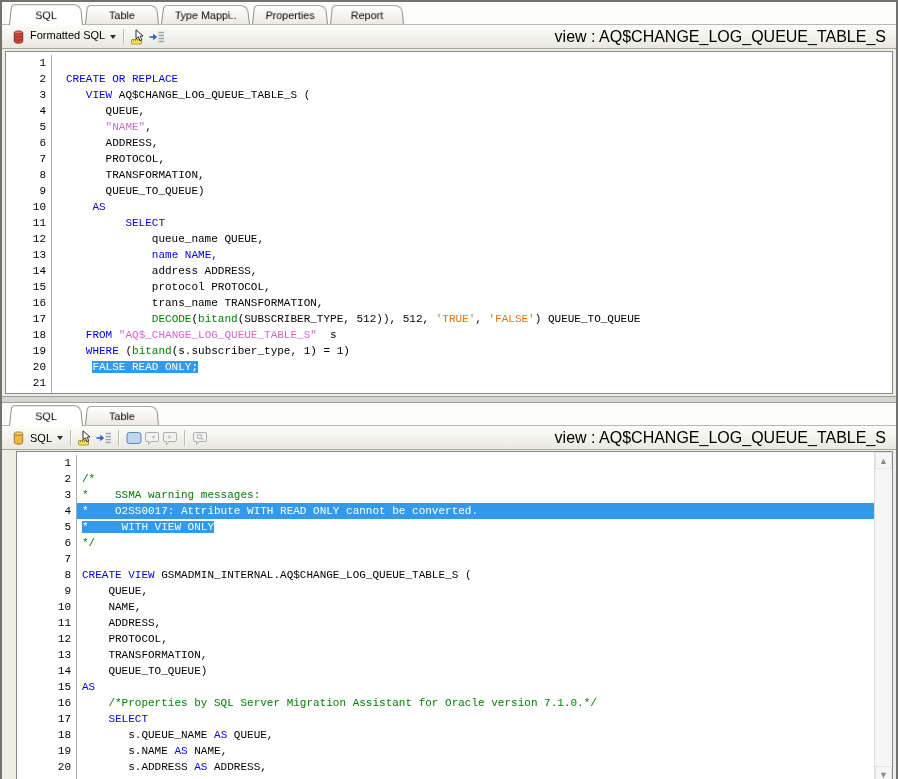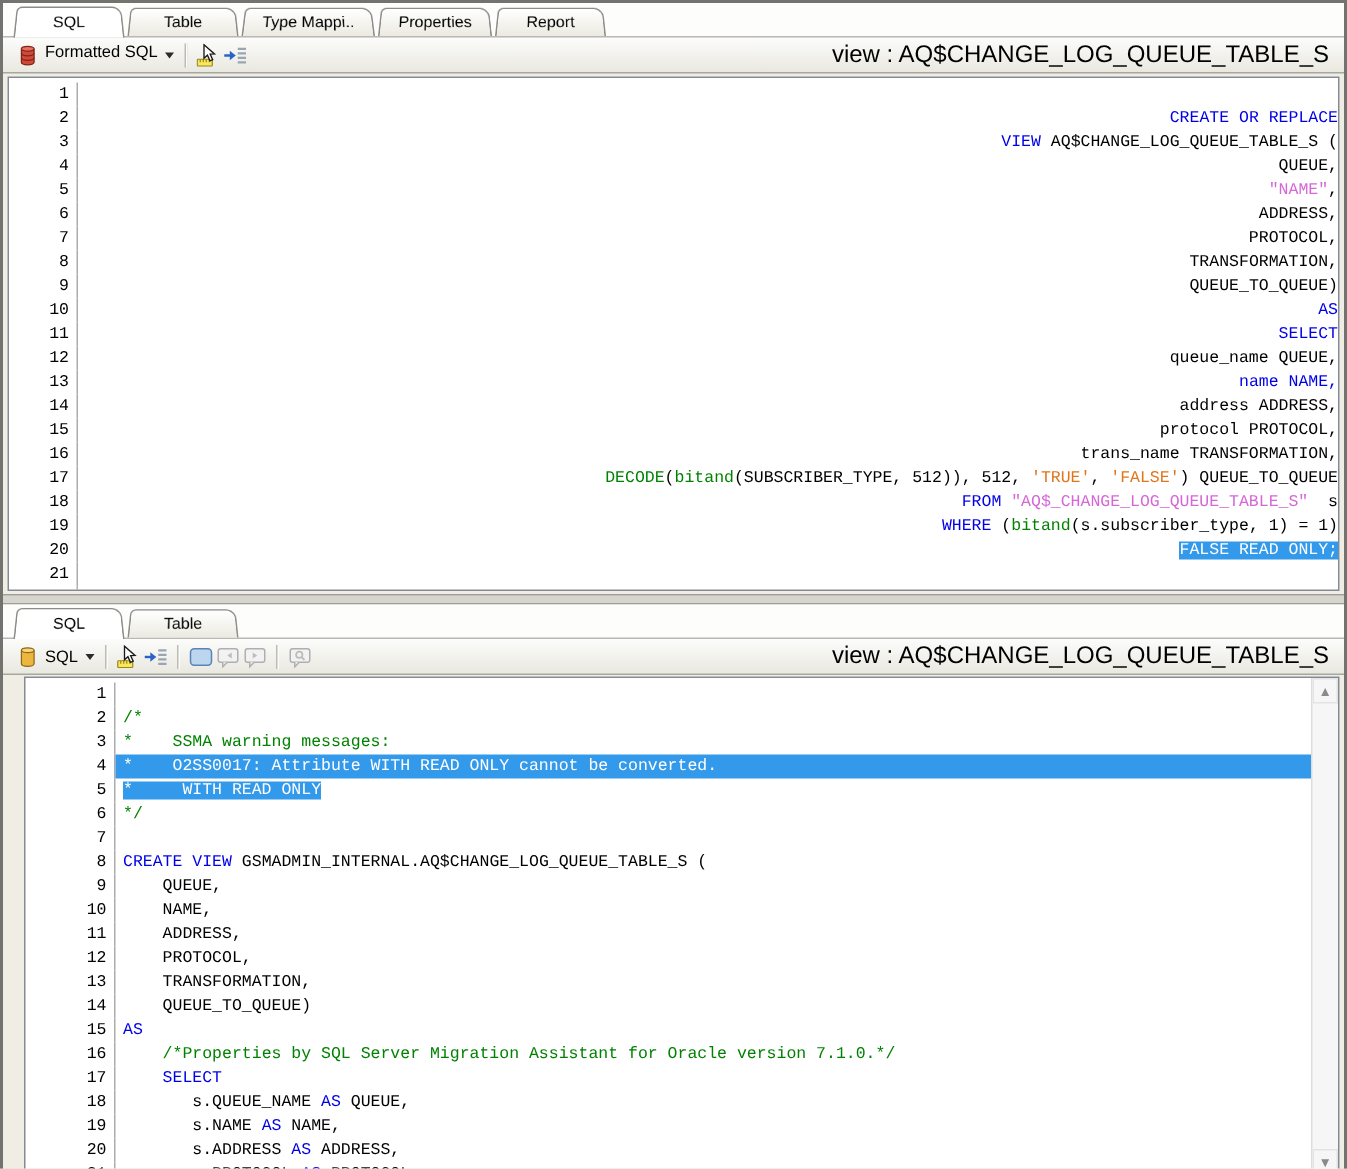--- a/index.html
+++ b/index.html
@@ -31,21 +31,21 @@
   
   .codearea{position:relative;background:#FFFFFF;border:1px solid #848A93;overflow:hidden;box-sizing:border-box;}
   .panel-top .codearea{margin:2px 3px 3px 3px;height:343px;}
   .panel-bottom .codearea{margin:1px 3px 0 14px;height:333px;}
   .codelines{padding-top:3px;}
   .crow{display:flex;height:16px;font-family:"Liberation Mono","DejaVu Sans Mono",monospace;font-size:11px;line-height:16px;}
   .ln{flex:none;text-align:right;color:#000;border-right:1px solid #ACACAC;}
   .panel-top .ln{width:40px;padding-right:5px;}
   .panel-bottom .ln{width:54px;padding-right:5px;}
   .ctext{flex:1;white-space:pre;color:#000;}
-  .panel-top .ctext{padding-left:14px;text-align:right;}
+  .panel-top .ctext{padding-left:14px;}
   .panel-bottom .ctext{padding-left:5px;}
   .ctext.extend{background:var(--selection_bg);}
   .sg-t{color:var(--text);}
   .sg-k{color:var(--keyword);}
   .sg-g{color:var(--function_green);}
   .sg-c{color:var(--comment);}
   .sg-s{color:var(--string_orange);}
   .sg-p{color:var(--quoted_pink);}
   .sg-hl{background:var(--selection_bg);color:var(--selection_text);}
   
@@ -288,21 +288,21 @@
           <div class="crow">
             <span class="ln">3</span>
             <span class="ctext"><span class="sg-c">*    SSMA warning messages:</span></span>
           </div>
           <div class="crow">
             <span class="ln">4</span>
             <span class="ctext extend"><span class="sg-hl">*    O2SS0017: Attribute WITH READ ONLY cannot be converted.</span></span>
           </div>
           <div class="crow">
             <span class="ln">5</span>
-            <span class="ctext"><span class="sg-hl">*     WITH READ ONLY</span></span>
+            <span class="ctext"><span class="sg-hl">*     WITH VIEW ONLY</span></span>
           </div>
           <div class="crow">
             <span class="ln">6</span>
             <span class="ctext"><span class="sg-c">*/</span></span>
           </div>
           <div class="crow">
             <span class="ln">7</span>
             <span class="ctext"></span>
           </div>
           <div class="crow">

